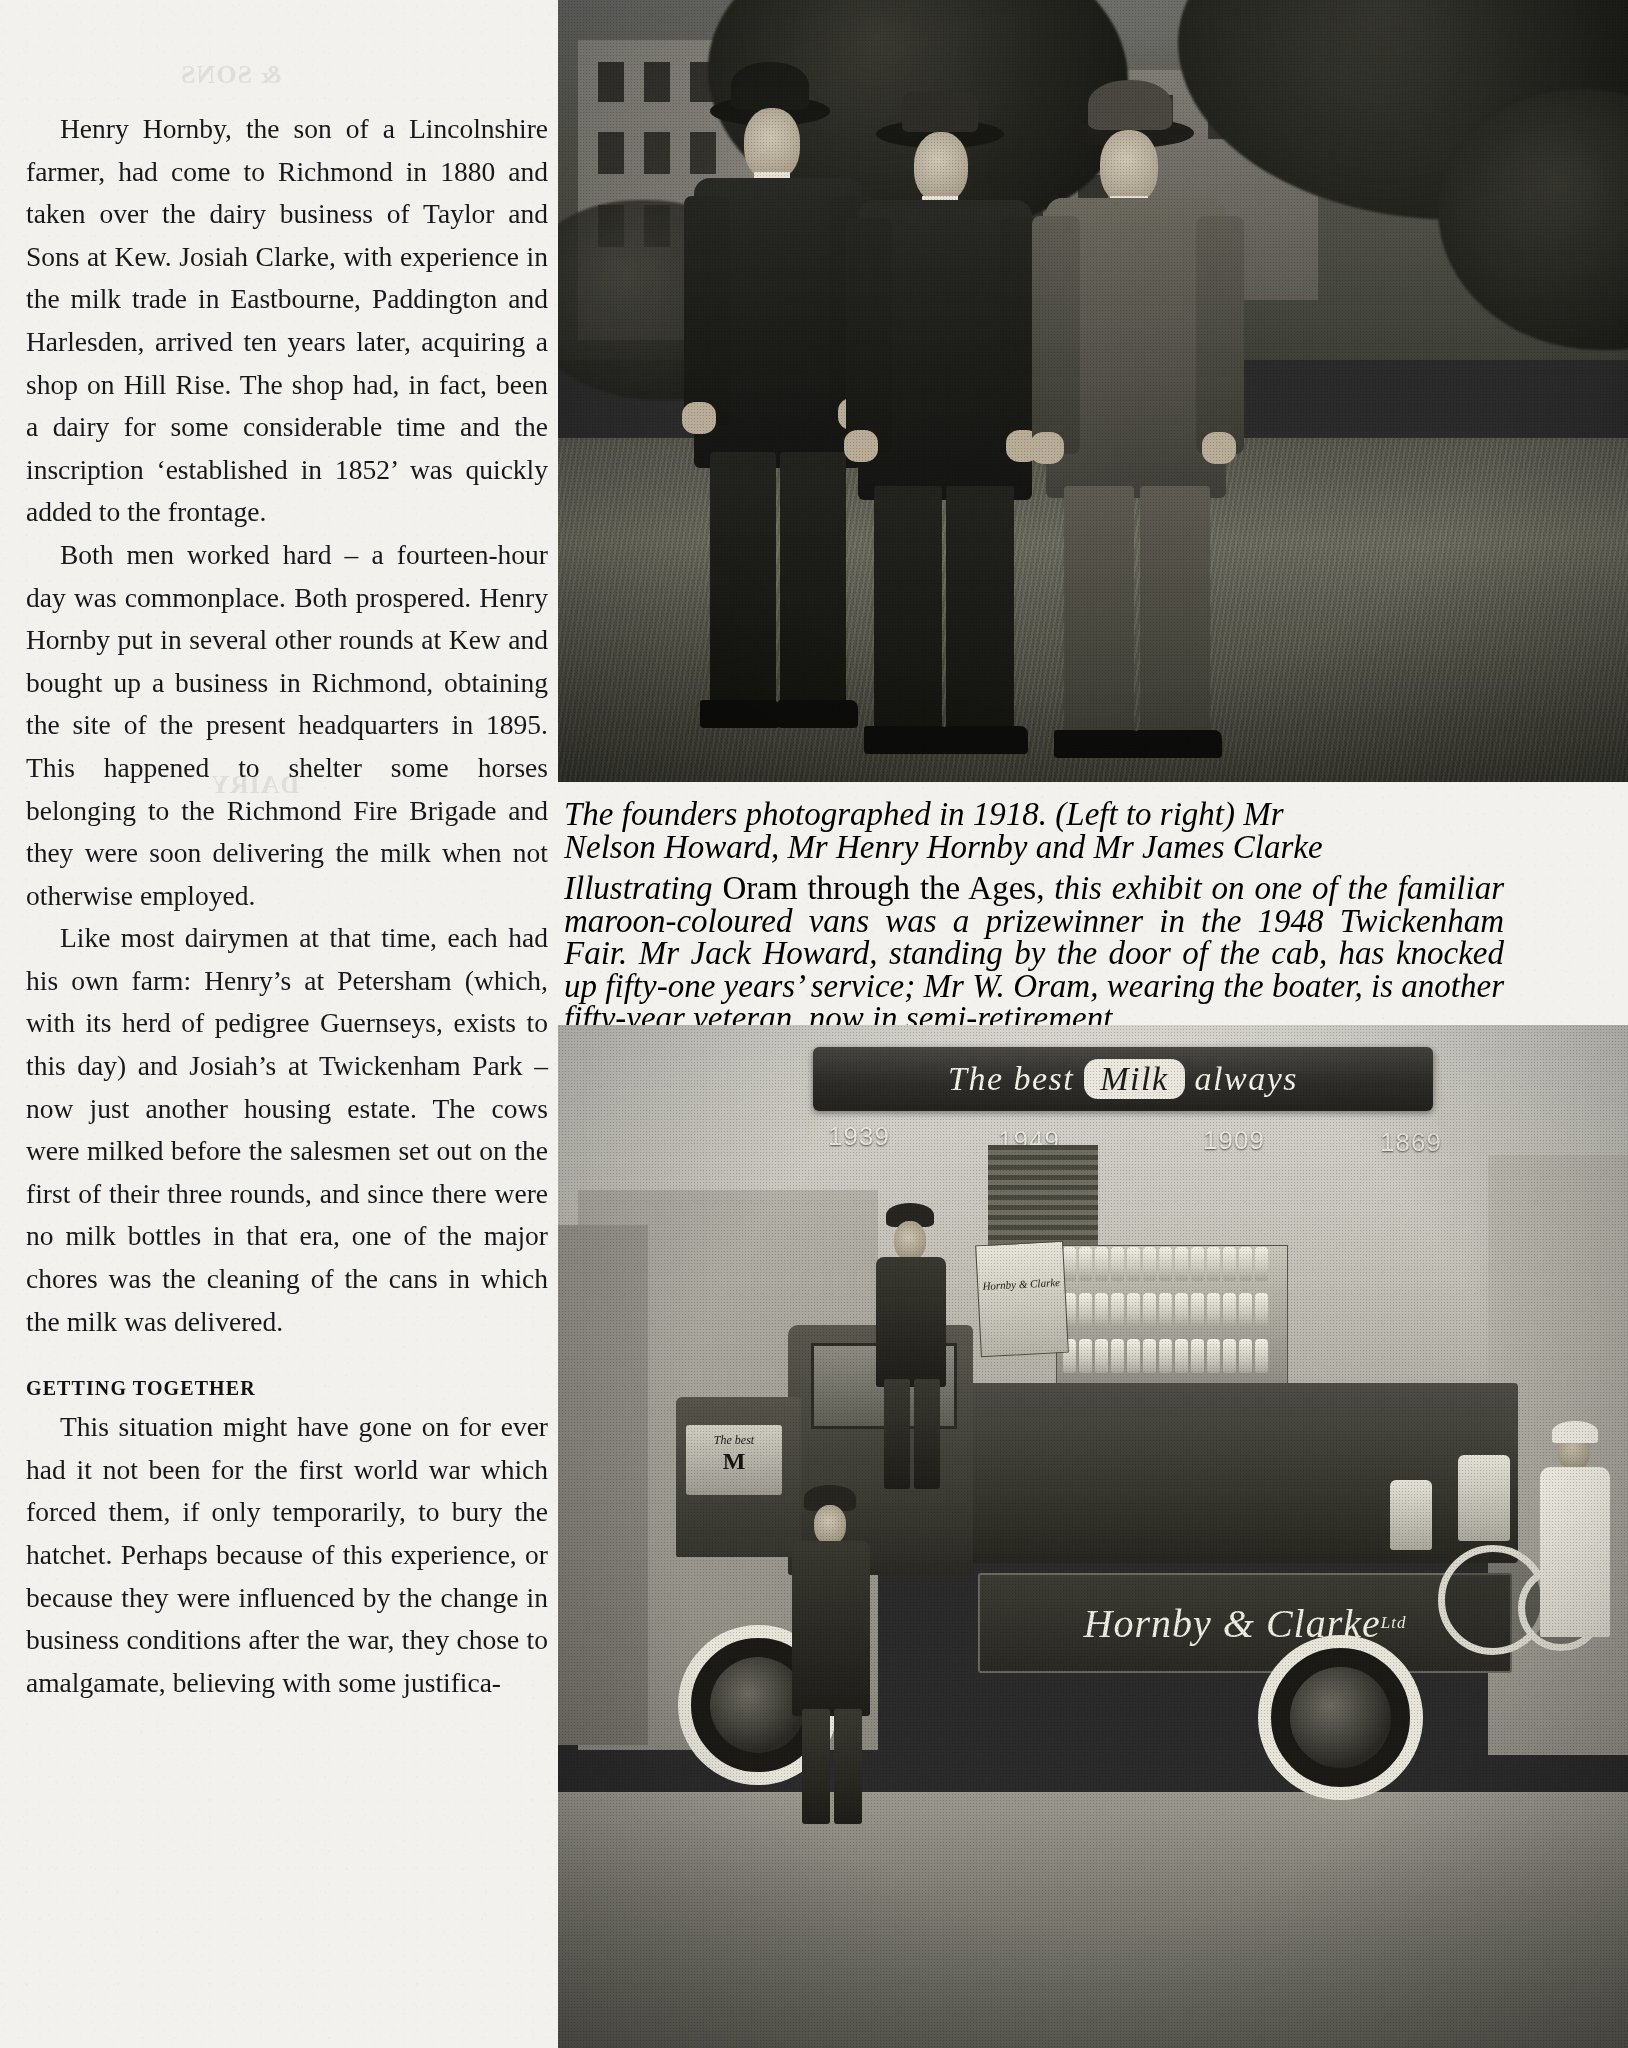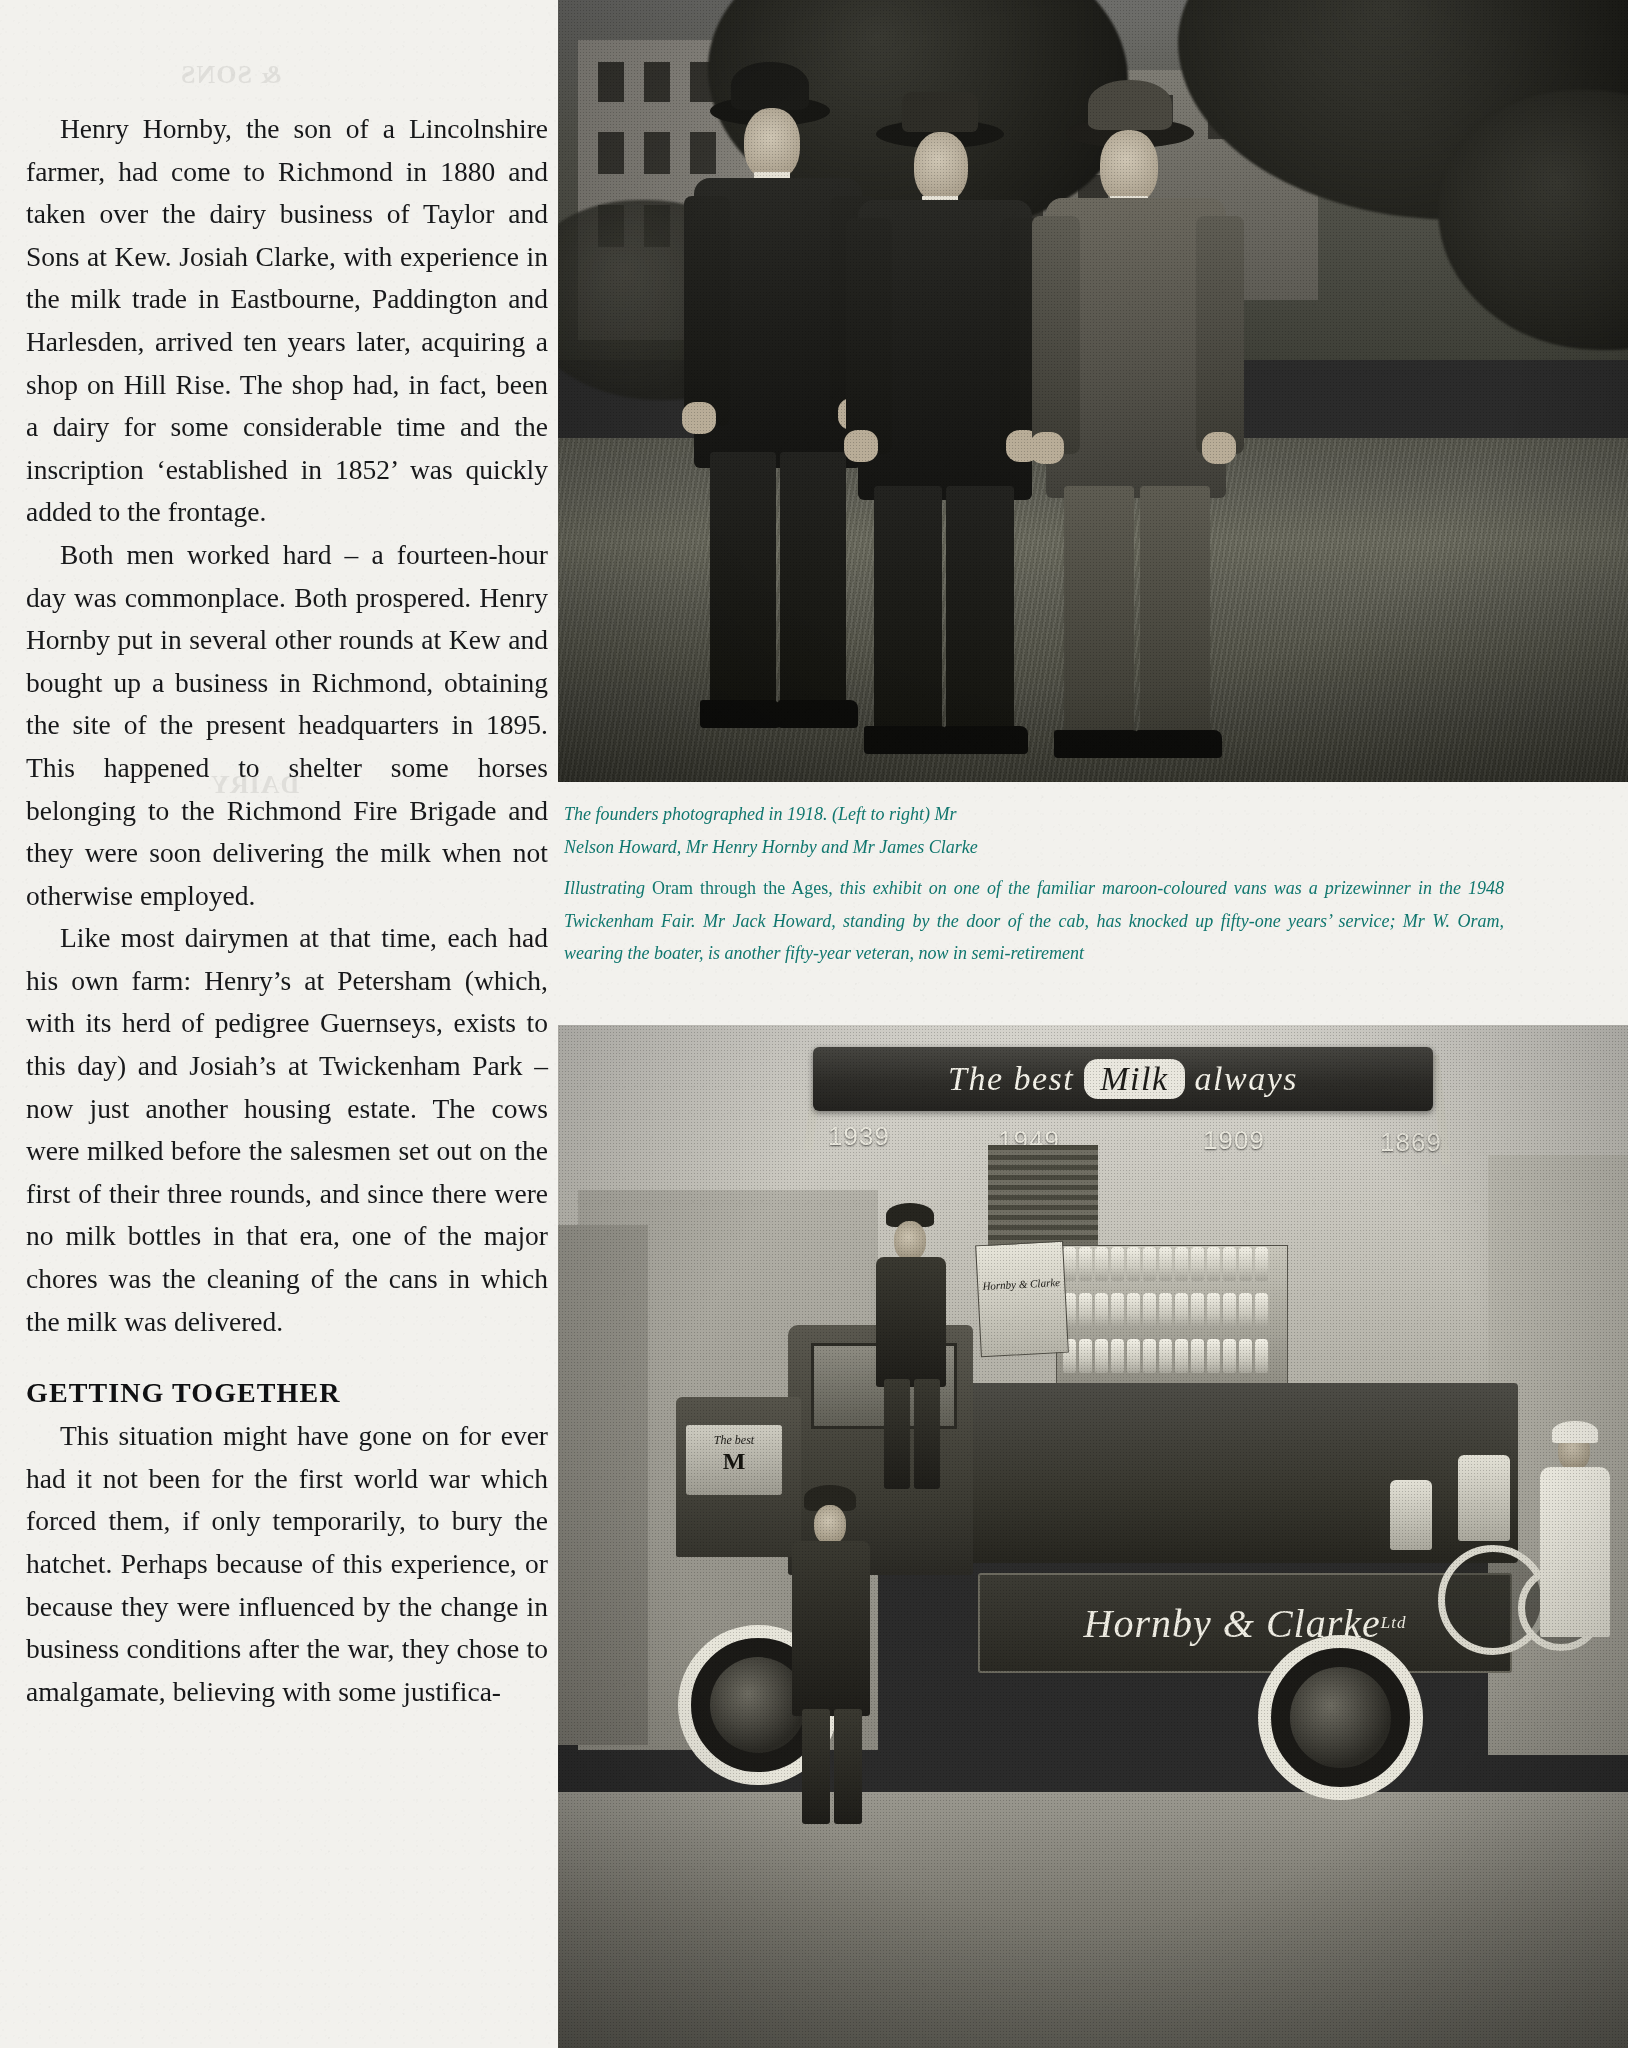--- a/index.html
+++ b/index.html
@@ -46,21 +46,21 @@
     text-align: justify;
     text-align-last: left;
     color: #17181a;
     margin: 0;
     text-indent: 34px;
     hyphens: none;
     word-spacing: 0.2px;
   }
   .body-par.first { text-indent: 34px; }
   .section-head {
-    font-size: 28px;
+    font-size: 20px;
     font-weight: bold;
     letter-spacing: 1.1px;
     color: #101113;
     margin: 34px 0 6px 0;
     font-family: "Liberation Serif", "DejaVu Serif", serif;
   }
 
   
   .ghost {
     position: absolute;
@@ -98,23 +98,23 @@
   #photo-van {
     left: 0px;
     top: 1025px;
     width: 1070px;
     height: 1023px;
   }
 
   .caption {
     position: absolute;
     font-style: italic;
-    font-size: 18px;
+    font-size: 33px;
     line-height: 32.5px;
-    color: #0f766e;
+    color: #000000;
     text-align: justify;
     text-align-last: left;
   }
   #caption-founders {
     left: 6px;
     top: 798px;
     width: 1040px;
   }
   #caption-van {
     left: 6px;

